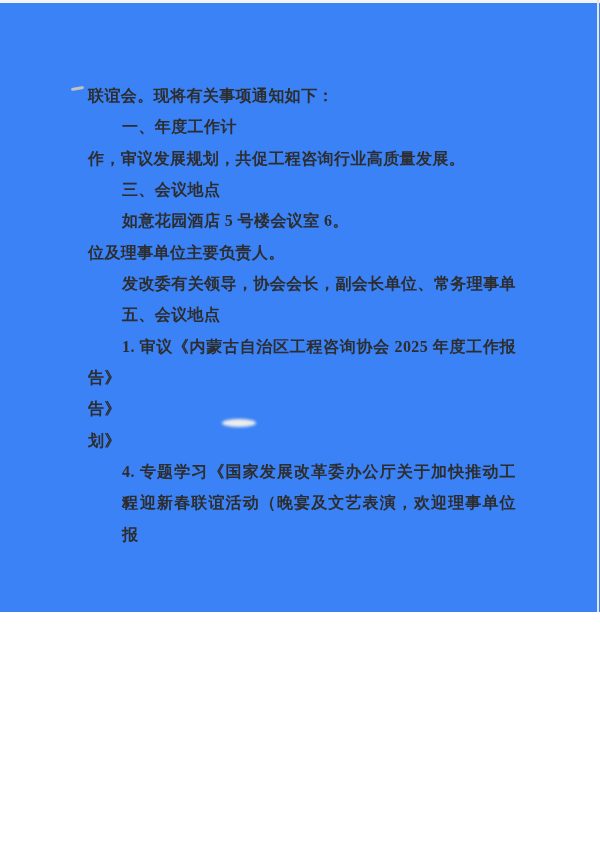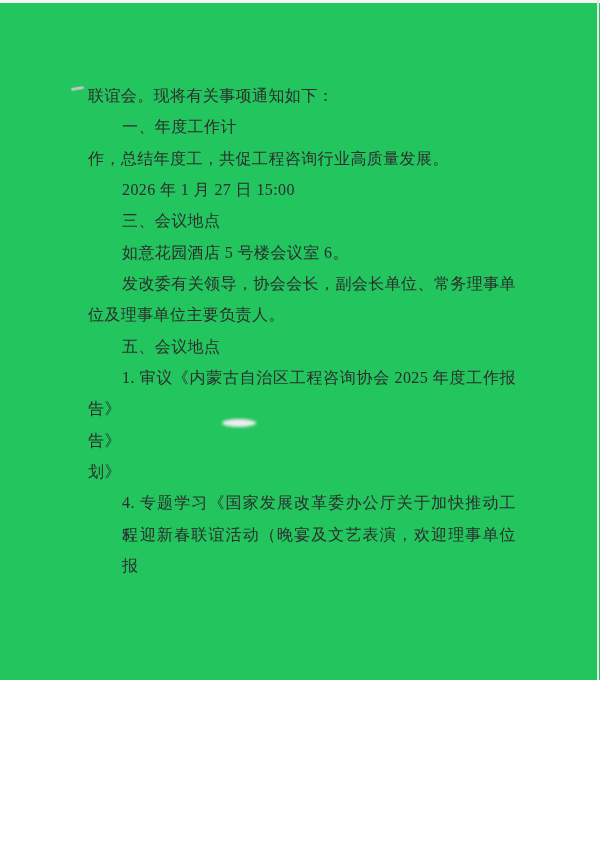--- a/index.html
+++ b/index.html
@@ -3,24 +3,25 @@
 <meta charset="utf-8">
 <style>
   html, body {
     margin: 0;
     padding: 0;
     background: #ffffff;
   }
   .page {
     position: relative;
     width: 600px;
-    height: 680px;
-    background: #22c55e;
+    height: 612px;
+    background: #3b82f6;
     overflow: hidden;
     font-family: "Liberation Serif", "DejaVu Serif", serif;
+    font-weight: bold;
   }
   
   .top-strip {
     position: absolute;
     left: 0; top: 0;
     width: 600px; height: 3px;
     background: #f4f4f4;
   }
   
   .edge-line {
@@ -95,26 +96,25 @@
   <div class="top-strip"></div>
   <div class="edge-line"></div>
 
   <div class="artifact artifact-dash"></div>
   <div class="artifact artifact-smudge"></div>
   <div class="artifact artifact-speck"></div>
 
   <div class="text-block">
     <div class="line">联谊会。现将有关事项通知如下：</div>
     <div class="line indent">一、年度工作计</div>
-    <div class="line">作，总结年度工，共促工程咨询行业高质量发展。</div>
-    <div class="line indent">2026 年 1 月 27 日 15:00</div>
+    <div class="line">作，审议发展规划，共促工程咨询行业高质量发展。</div>
     <div class="line indent">三、会议地点</div>
     <div class="line indent">如意花园酒店 5 号楼会议室 6。</div>
+    <div class="line">位及理事单位主要负责人。</div>
     <div class="line indent fill">发改委有关领导，协会会长，副会长单位、常务理事单</div>
-    <div class="line">位及理事单位主要负责人。</div>
     <div class="line indent">五、会议地点</div>
     <div class="line indent fill">1. 审议《内蒙古自治区工程咨询协会 2025 年度工作报</div>
     <div class="line">告》</div>
     <div class="line">告》</div>
     <div class="line">划》</div>
     <div class="line indent fill">4. 专题学习《国家发展改革委办公厅关于加快推动工程</div>
     <div class="line indent fill">5. 迎新春联谊活动（晚宴及文艺表演，欢迎理事单位报</div>
   </div>
 
   <div class="page-number">2</div>

